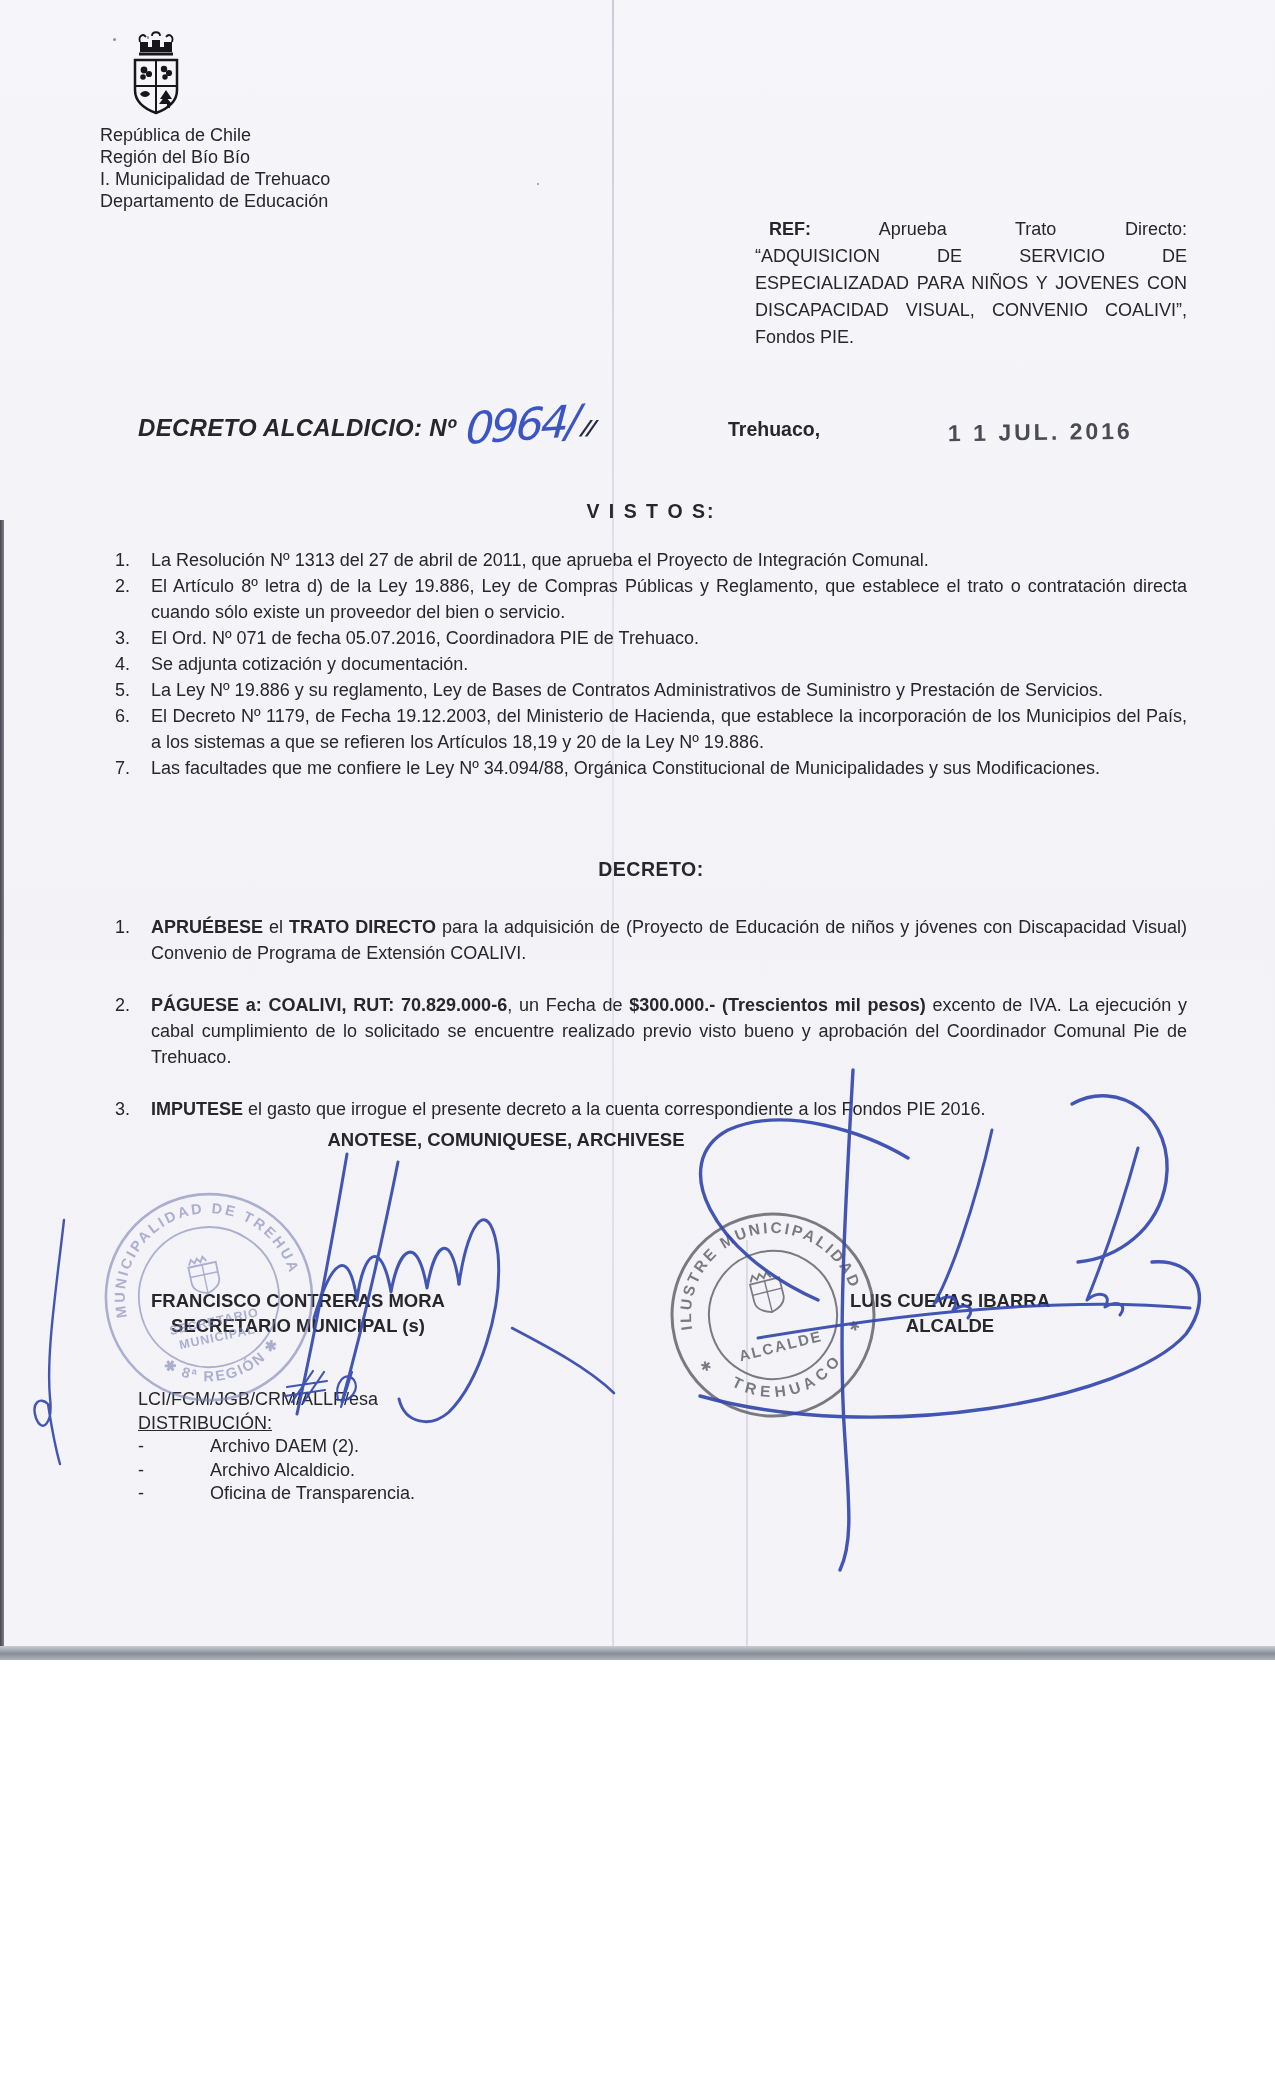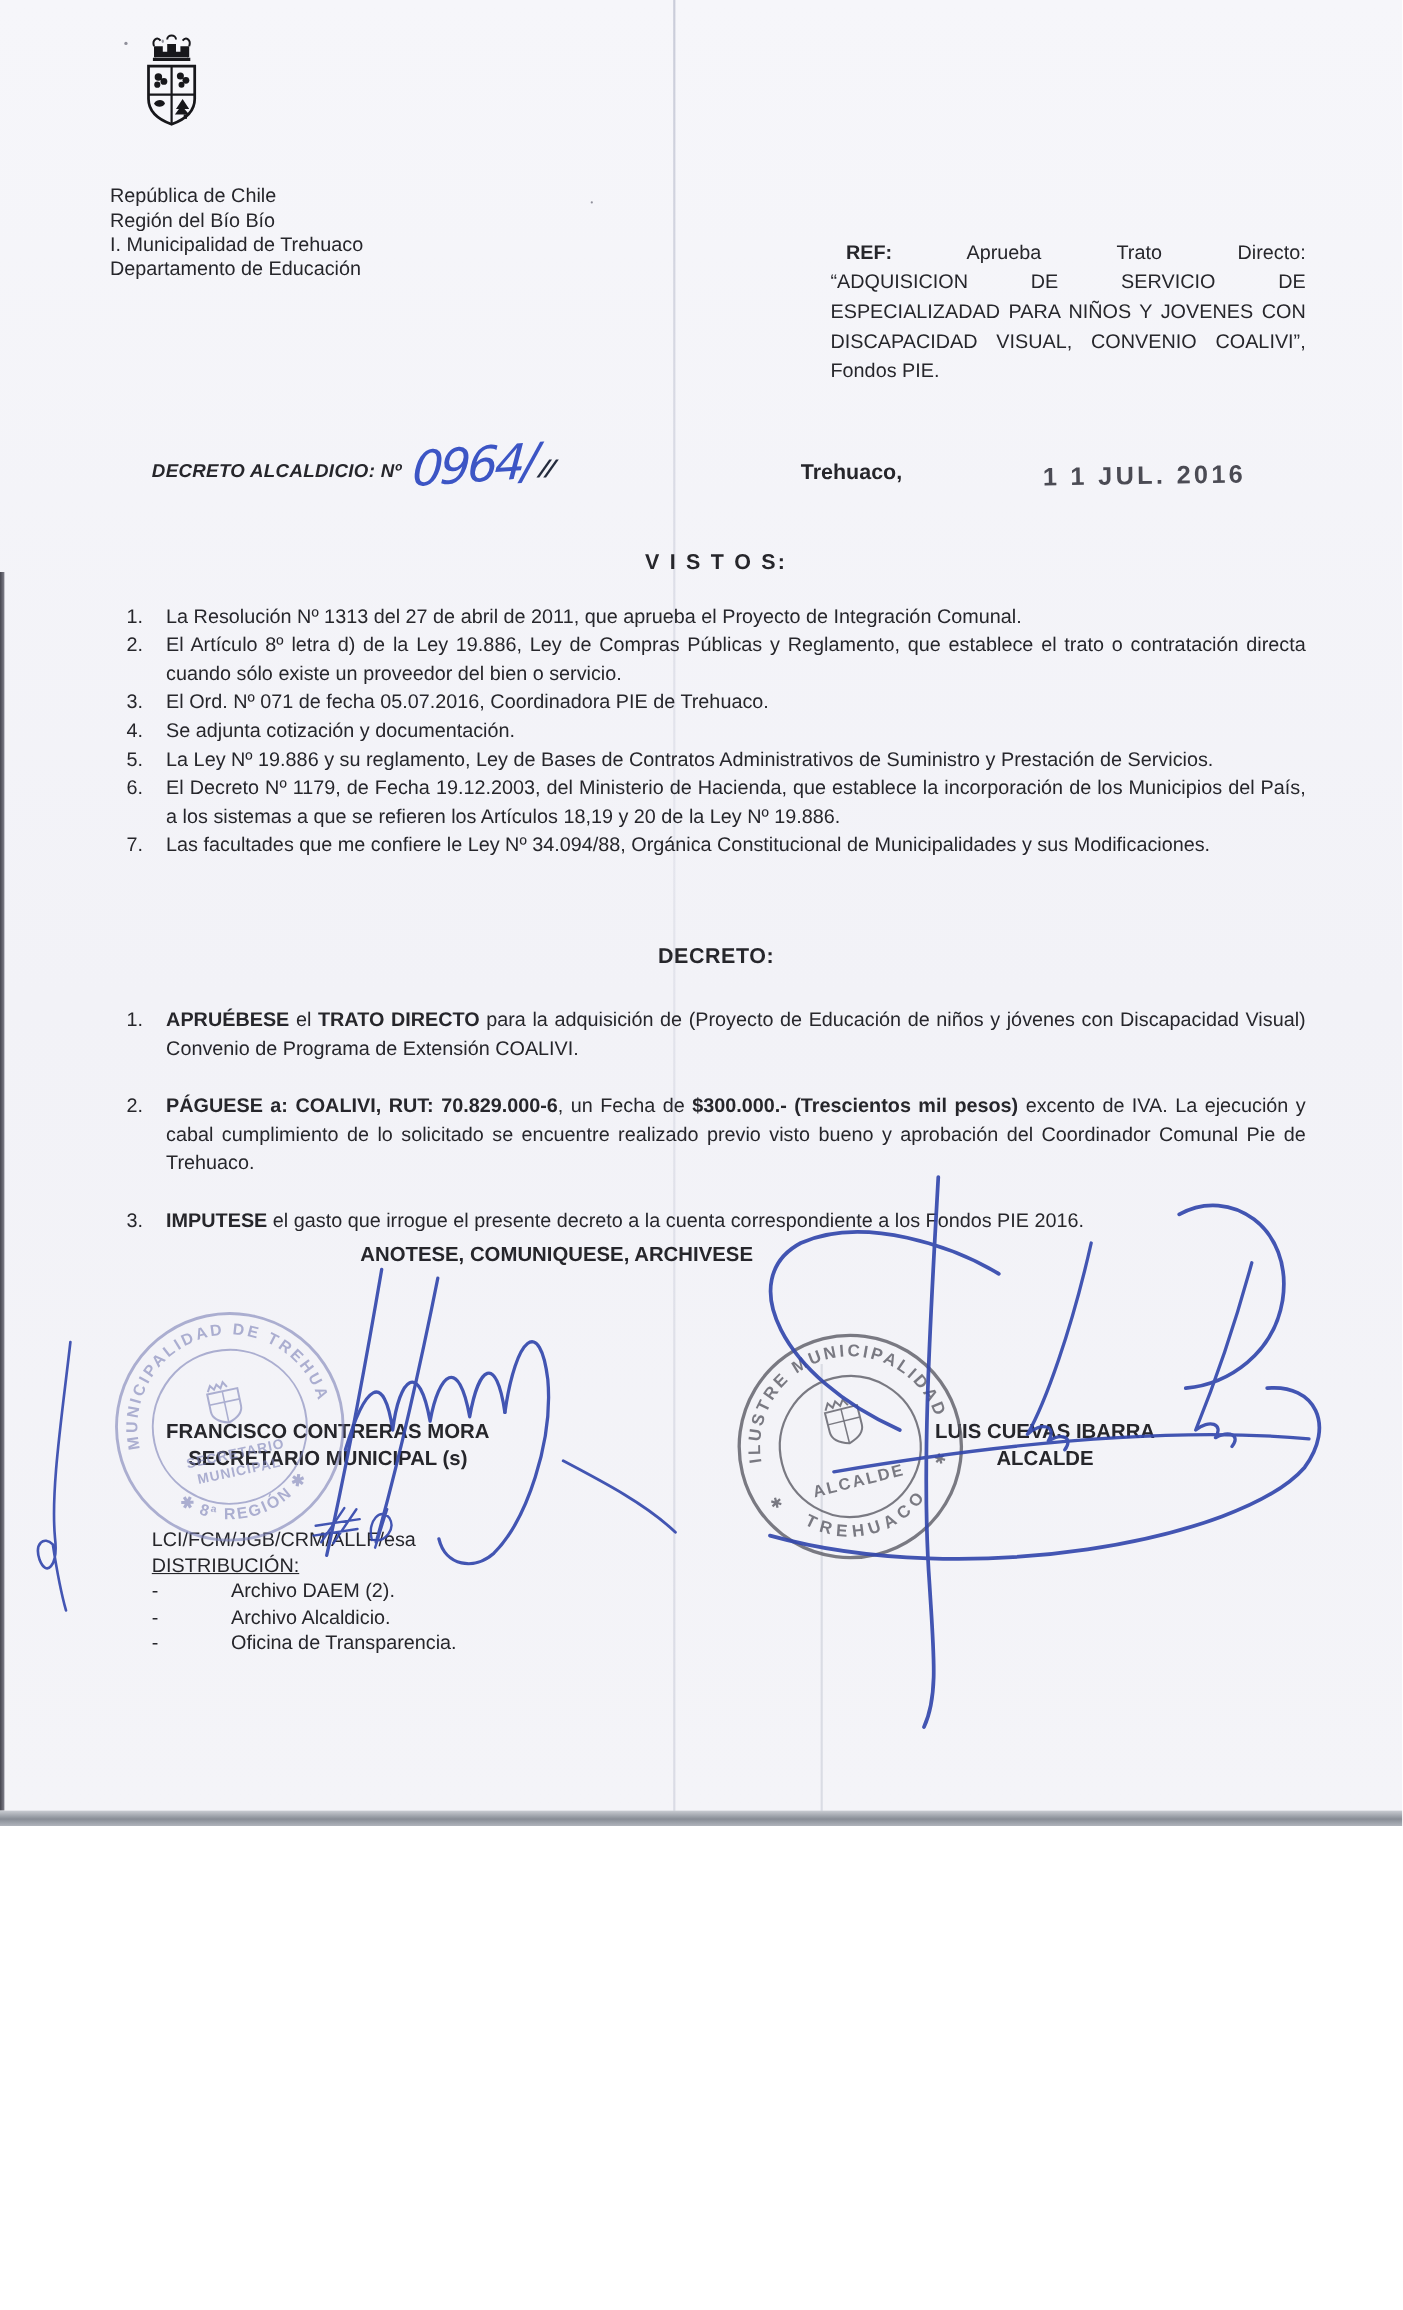--- a/index.html
+++ b/index.html
@@ -3,27 +3,27 @@
 <meta charset="utf-8">
 <style>
   html,body{margin:0;padding:0;background:#ffffff;}
   .canvas{position:relative;width:1275px;height:2100px;background:#ffffff;overflow:hidden;
           font-family:"Liberation Sans",sans-serif;color:#26262b;}
   .paper{position:absolute;left:0;top:0;width:1275px;height:1648px;
          background:linear-gradient(180deg,#f6f6fa 0%,#f2f2f7 55%,#f4f4f8 100%);}
   .abs{position:absolute;}
   .b{font-weight:bold;}
   
-  .hdr{left:100px;top:124px;font-size:18px;line-height:22px;margin-top:43px;}
+  .hdr{left:100px;top:124px;font-size:18px;line-height:22px;}
   
   .ref{left:755px;top:216px;width:432px;font-size:18px;line-height:27px;text-align:justify;}
   .ref-l1{text-align:justify;-moz-text-align-last:justify;text-align-last:justify;margin-left:14px;}
   
   .decline{left:138px;top:414px;white-space:nowrap;}
-  .declabel{font-weight:bold;font-style:italic;font-size:17px;letter-spacing:.3px;}
+  .declabel{font-weight:bold;font-style:italic;font-size:24px;letter-spacing:.3px;}
   .hand{font-family:"DejaVu Sans",sans-serif;font-style:italic;font-size:44px;color:#3c55c5;
         display:inline-block;transform:rotate(-4deg) skewX(-8deg);letter-spacing:-3px;
         position:relative;top:4px;margin-left:10px;line-height:0;}
   .dslash{font-style:italic;font-weight:bold;font-size:22px;color:#252c3e;margin-left:4px;
           display:inline-block;transform:skewX(-18deg);}
   .city{left:728px;top:418px;font-size:19.5px;font-weight:bold;}
   .datestamp{left:948px;top:419px;font-size:23px;font-weight:600;color:#4b4b54;
              letter-spacing:3px;transform:rotate(-.8deg);font-family:"Liberation Sans",sans-serif;}
   
   .head-center{left:115px;width:1072px;text-align:center;font-weight:bold;font-size:19.5px;}

